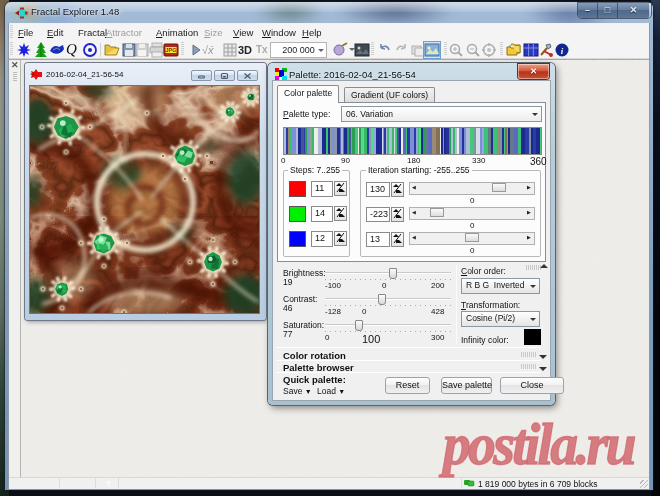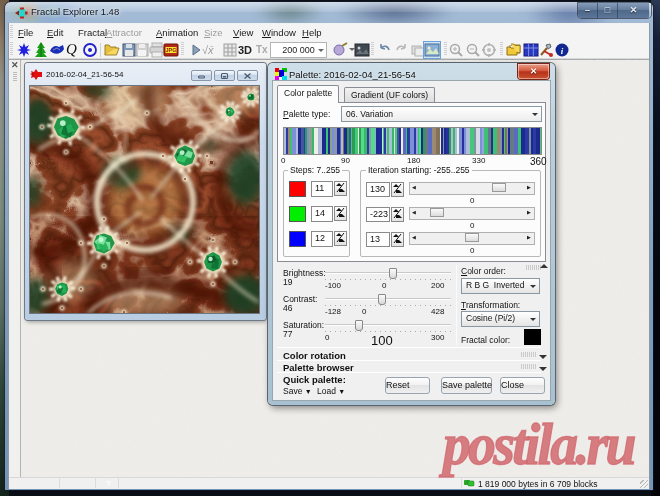--- a/index.html
+++ b/index.html
@@ -80,21 +80,21 @@
 .sthumb{position:absolute;top:1px;width:14px;height:9px;background:linear-gradient(#fafafa,#dcdcdc);border:1px solid #9a9a9a}
 .sarr{position:absolute;top:4px;font-size:5px;color:#222;line-height:5px}
 .zero{position:absolute;font-size:8px;color:#111}
 
 .track{position:absolute;height:2px;background:#c8c8c8;border-bottom:1px solid #fff}
 .ticks{position:absolute;height:1px;background:repeating-linear-gradient(90deg,#aaa 0 1px,transparent 1px 5px)}
 .thumb{position:absolute;width:8px;height:11px;background:linear-gradient(#fbfbfb,#d8d8d8);border:1px solid #888;border-radius:1px 1px 3px 3px}
 .shead{position:absolute;font-size:9.5px;font-weight:bold;color:#111}
 .sgrip{position:absolute;width:15px;height:5px;background:repeating-linear-gradient(90deg,#cacaca 0 1px,#f0f0f0 1px 2px)}
 .sarrow{position:absolute;width:0;height:0;border:4px solid transparent}
-.btn{position:absolute;height:17px;background:linear-gradient(#fefefe,#f2f2f2 45%,#e4e4e4 50%,#efefef);border:1px solid #98a4b0;border-radius:3px;font-size:9px;color:#111;line-height:15px;white-space:nowrap}
+.btn{position:absolute;height:17px;background:linear-gradient(#fefefe,#f2f2f2 45%,#e4e4e4 50%,#efefef);border:1px solid #98a4b0;border-radius:3px;font-size:9px;color:#111;text-align:center;line-height:15px;white-space:nowrap}
 
 #status{left:9px;top:477px;width:640px;height:12px;background:#f0f0f0;border-top:1px solid #d8d8d8;font-size:8px;color:#222}
 .ssep{position:absolute;top:478px;width:1px;height:10px;background:#dcdcdc}
 #sbytes{left:478px;top:479px;font-size:8.5px;color:#111}
 #sgrip2{left:640px;top:480px;width:8px;height:8px;background:repeating-linear-gradient(135deg,transparent 0 2px,#b8b8b8 2px 3px)}
 
 #wm{left:443px;top:410px;width:230px;height:76px;font-family:"Liberation Serif",serif;font-style:italic;font-weight:bold;font-size:60px;color:rgba(211,112,118,.9);letter-spacing:-3px;transform:scaleX(.93);transform-origin:left top;-webkit-text-stroke:1.3px rgba(209,105,111,.8)}
 </style></head><body>
 <div class="abs" id="deskL"></div>
 <div class="abs" id="deskR"></div>
@@ -745,46 +745,46 @@
 <div class="thumb" style="left:378px;top:294px"></div>
 <div class="lbl" style="left:325px;top:307px;font-size:8px">-128</div>
 <div class="lbl" style="left:362px;top:307px;font-size:8px">0</div>
 <div class="lbl" style="left:431px;top:307px;font-size:8px">428</div>
 <div class="lbl" style="left:283px;top:320px">Saturation:</div>
 <div class="lbl" style="left:283px;top:329px">77</div>
 <div class="track" style="left:325px;top:324px;width:126px"></div>
 <div class="ticks" style="left:325px;top:331px;width:126px"></div>
 <div class="thumb" style="left:355px;top:320px"></div>
 <div class="lbl" style="left:325px;top:333px;font-size:8px">0</div>
-<div class="lbl" style="left:371px;top:333px;font-size:13px">100</div>
+<div class="lbl" style="left:362px;top:333px;font-size:11px">100</div>
 <div class="lbl" style="left:431px;top:333px;font-size:8px">300</div>
 <div class="abs" style="left:456px;top:265px;width:1px;height:80px;background:#d4d4d4;border-right:1px solid #fbfbfb"></div>
 <div class="lbl" style="left:461px;top:266px"><u>C</u>olor order:</div>
 <div class="combo" style="left:461px;top:278px;width:79px;height:16px;background:linear-gradient(#fff,#e4e4e4)">R B G &nbsp;Inverted<span class="arr" style="top:6px"></span></div>
 <div class="lbl" style="left:461px;top:300px"><u>T</u>ransformation:</div>
 <div class="combo" style="left:461px;top:311px;width:79px;height:16px;background:linear-gradient(#fff,#e4e4e4)">Cosine (Pi/2)<span class="arr" style="top:6px"></span></div>
-<div class="lbl" style="left:461px;top:335px">Fractal color:</div>
+<div class="lbl" style="left:461px;top:335px">Infinity color:</div>
 <div class="abs" style="left:524px;top:329px;width:17px;height:16px;background:#000"></div>
 <div class="sgrip" style="left:526px;top:265px"></div>
 <div class="sarrow" style="left:540px;top:264px;border-bottom-color:#333;border-top:none"></div>
 <div class="abs" style="left:277px;top:347px;width:264px;height:1px;background:#d0d0d0;border-bottom:1px solid #fff"></div>
 <div class="shead" style="left:283px;top:350px">Color rotation</div>
 <div class="sgrip" style="left:521px;top:352px"></div>
 <div class="sarrow" style="left:539px;top:355px;border-top-color:#333;border-bottom:none"></div>
 <div class="abs" style="left:277px;top:360px;width:264px;height:1px;background:#d0d0d0;border-bottom:1px solid #fff"></div>
 <div class="shead" style="left:283px;top:362px">Palette browser</div>
 <div class="sgrip" style="left:521px;top:364px"></div>
 <div class="sarrow" style="left:539px;top:367px;border-top-color:#333;border-bottom:none"></div>
 <div class="abs" style="left:277px;top:372px;width:264px;height:1px;background:#d0d0d0;border-bottom:1px solid #fff"></div>
 <div class="shead" style="left:283px;top:374px">Quick palette:</div>
 <div class="lbl" style="left:283px;top:386px">Save <span style="font-size:7px">▼</span></div>
 <div class="lbl" style="left:317px;top:386px">Load <span style="font-size:7px">▼</span></div>
 <div class="btn" style="left:385px;top:377px;width:45px">Reset</div>
 <div class="btn" style="left:441px;top:377px;width:51px;font-size:9px">Save palette</div>
-<div class="btn" style="left:500px;top:377px;width:45px">Close</div>
+<div class="btn" style="left:500px;top:377px;width:64px">Close</div>
 
 <div class="abs" id="status"></div>
 <div class="ssep" style="left:59px"></div>
 <div class="ssep" style="left:95px"></div>
 <div class="ssep" style="left:118px"></div>
 <div class="ssep" style="left:461px"></div>
 <div class="abs" style="left:106px;top:479px;font-size:8px;color:#fff;font-weight:bold">?</div>
 <div class="abs" style="left:464px;top:479px;width:11px;height:8px">
     <svg width="11" height="8">
       <rect x="0" y="1" width="6" height="5" rx="1" fill="#28a428"></rect>

